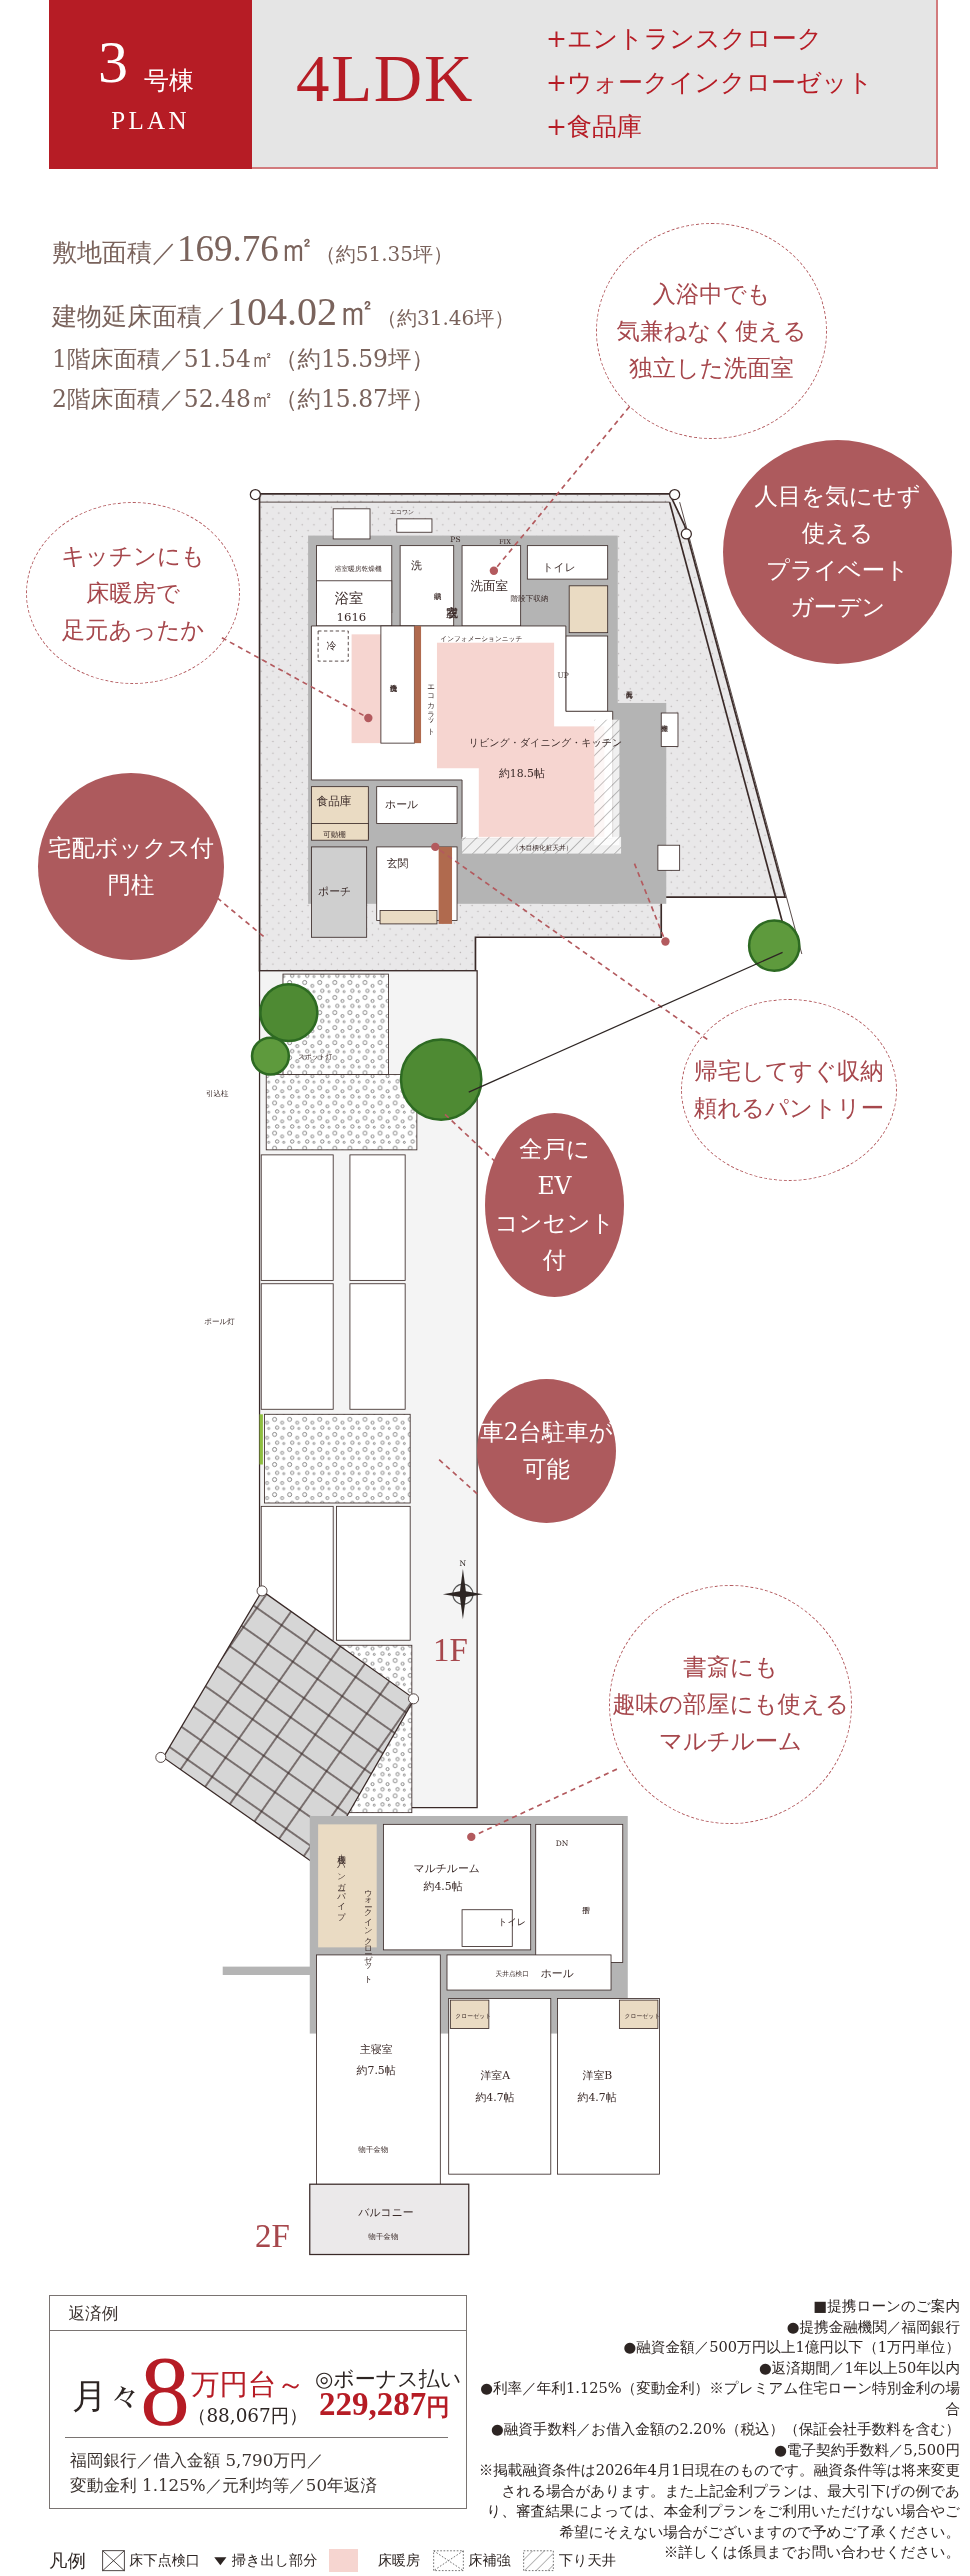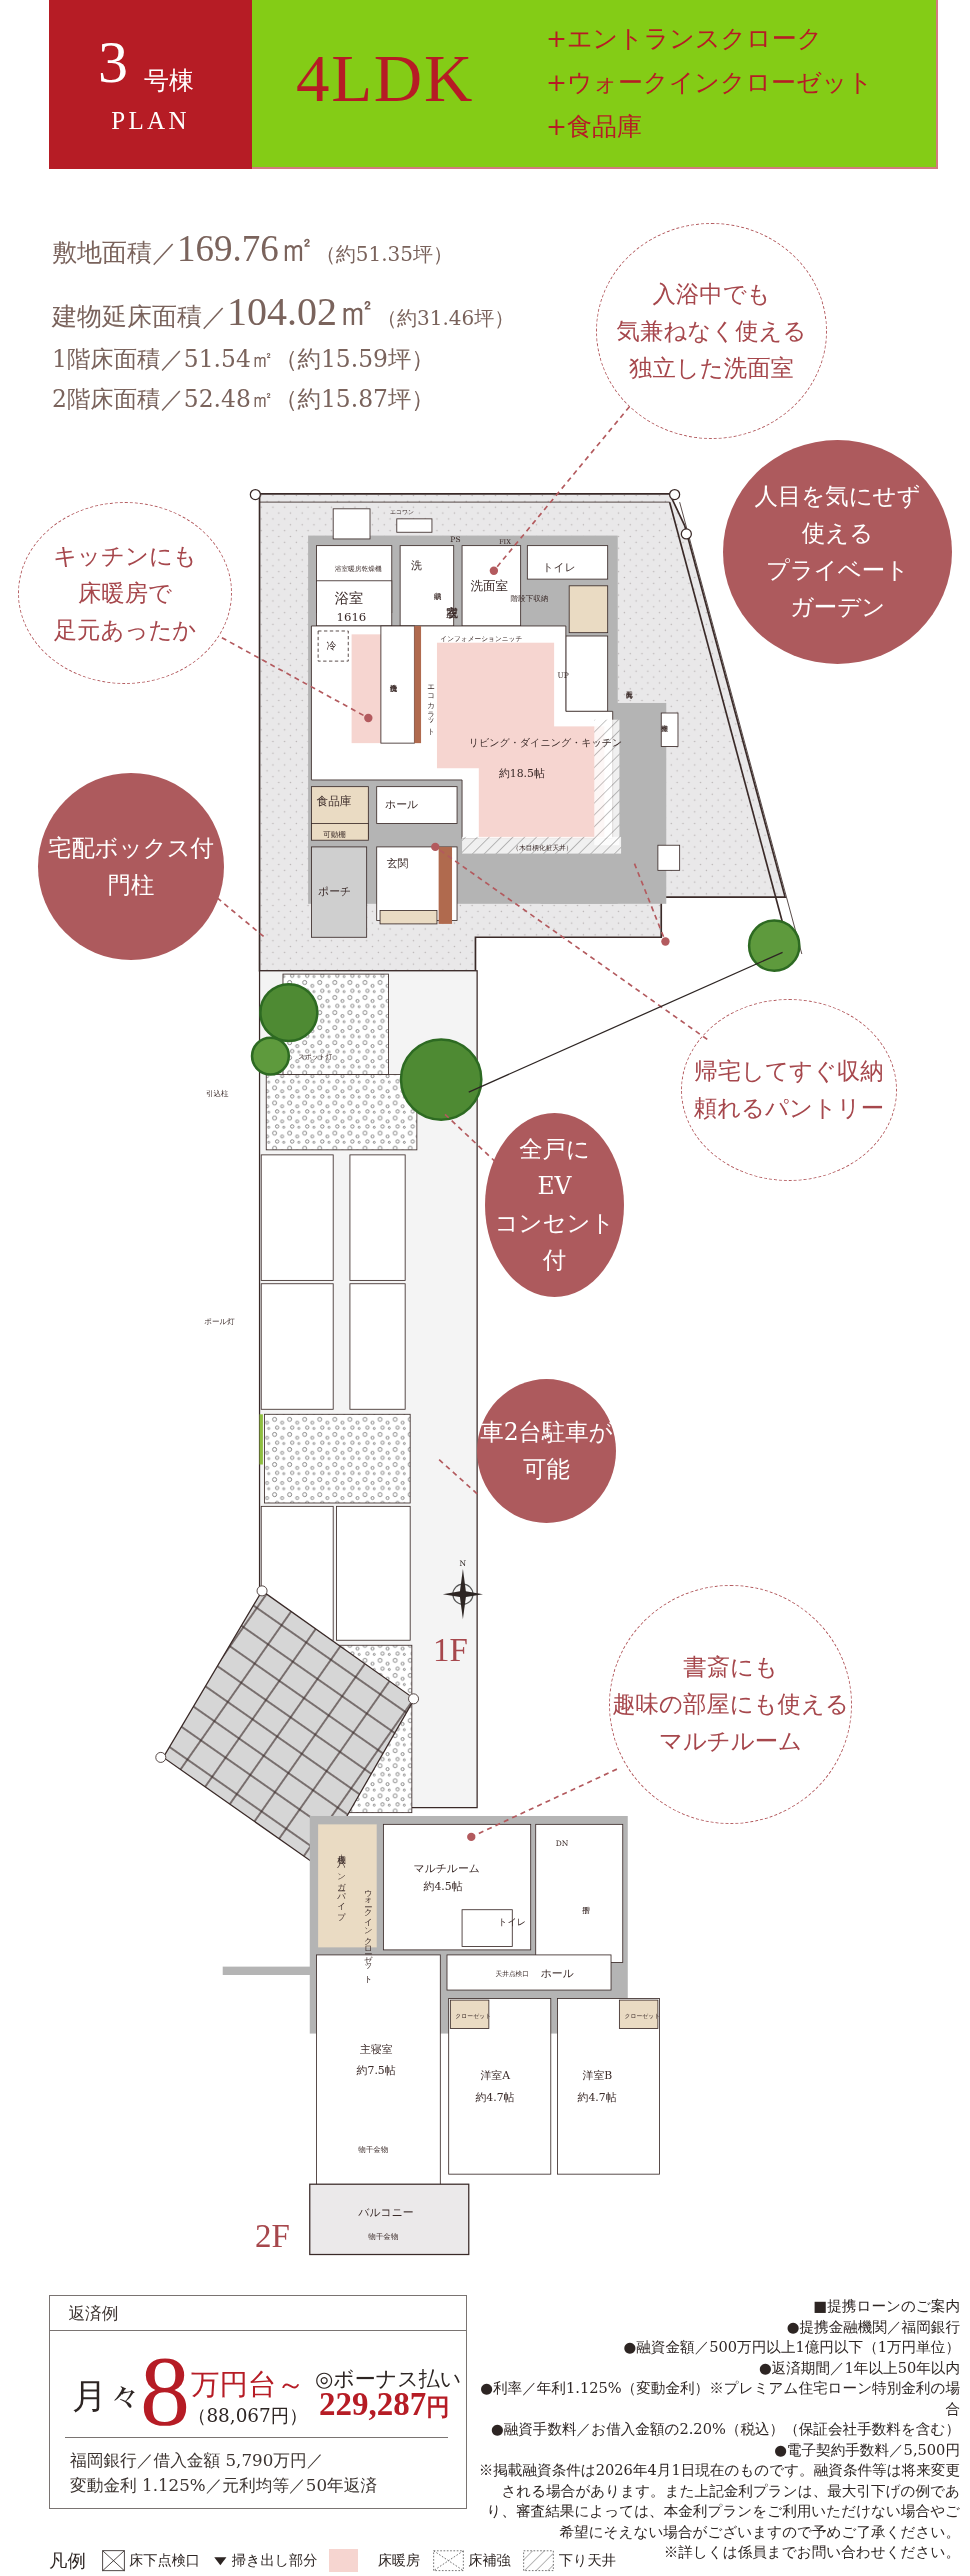--- a/index.html
+++ b/index.html
@@ -5,21 +5,21 @@
   * { box-sizing: border-box; margin: 0; padding: 0; }
   body { width: 971px; height: 2576px; background: #ffffff; position: relative; overflow: hidden;
          font-family: "DejaVu Serif", "Liberation Serif", serif; color: #6b5a55; }
   .abs { position: absolute; }
 
   
   .hdr-red { left: 49px; top: 0; width: 203px; height: 169px; background: #b61c25; color: #fff; text-align: center; }
   .hdr-red .num { position: absolute; left: 49px; top: 32px; font-size: 60px; line-height: 1; font-family: "Liberation Serif", serif; }
   .hdr-red .gou { position: absolute; left: 95px; top: 64px; font-size: 25px; }
   .hdr-red .plan { position: absolute; left: 0; width: 203px; top: 107px; font-size: 25px; letter-spacing: 3.3px; font-family: "Liberation Serif", serif; }
-  .hdr-pink { left: 252px; top: 0; width: 686px; height: 169px; background: #84cc16; border: 2.5px solid #d27b7d; border-left: none; border-top: none; }
+  .hdr-pink { left: 252px; top: 0; width: 686px; height: 169px; background: #e5e5e5; border: 2.5px solid #d27b7d; border-left: none; border-top: none; }
   .hdr-pink .ldk { position: absolute; left: 44px; top: 45px; font-size: 67px; color: #b61c25; font-family: "Liberation Serif", serif; letter-spacing: 1.7px; line-height: 1; }
   .hdr-pink .opts { position: absolute; left: 251px; top: 16.7px; color: #b61c25; font-size: 25px; line-height: 44px; margin-left: 43px; }
 
   
   .specs { left: 52px; top: 224px; color: #7a635c; }
   .specs .row { white-space: nowrap; }
   .specs .r1 { font-size: 25px; height: 42px; }
   .specs .r1 .big { font-size: 37px; font-family: "Liberation Serif", serif; }
   .specs .r2 { font-size: 25px; height: 59px; margin-top: 18.4px; }
   .specs .r2 .big { font-size: 40px; font-family: "Liberation Serif", serif; }
@@ -275,21 +275,21 @@
   <line x1="560" y1="1305" x2="935" y2="1138" stroke="#2d2523" stroke-width="1.5"></line>
 </svg>
 
 <div class="bubble dashed" style="left:596px;top:223px;width:231px;height:216px;">入浴中でも
 気兼ねなく使える
 独立した洗面室</div>
 <div class="bubble solid" style="left:723px;top:440px;width:229px;height:224px;">人目を気にせず
 使える
 プライベート
 ガーデン</div>
-<div class="bubble dashed" style="left:18px;top:502px;width:214px;height:182px;text-align:center;">キッチンにも
+<div class="bubble dashed" style="left:26px;top:502px;width:214px;height:182px;text-align:center;">キッチンにも
 床暖房で
 足元あったか</div>
 <div class="bubble solid" style="left:38px;top:773px;width:186px;height:187px;">宅配ボックス付
 門柱</div>
 <div class="bubble dashed" style="left:681px;top:999px;width:216px;height:182px;">帰宅してすぐ収納
 頼れるパントリー</div>
 <div class="bubble solid" style="left:485px;top:1113px;width:139px;height:184px;">全戸に
 EV
 コンセント付</div>
 <div class="bubble solid" style="left:477px;top:1379px;width:139px;height:144px;">車2台駐車が

